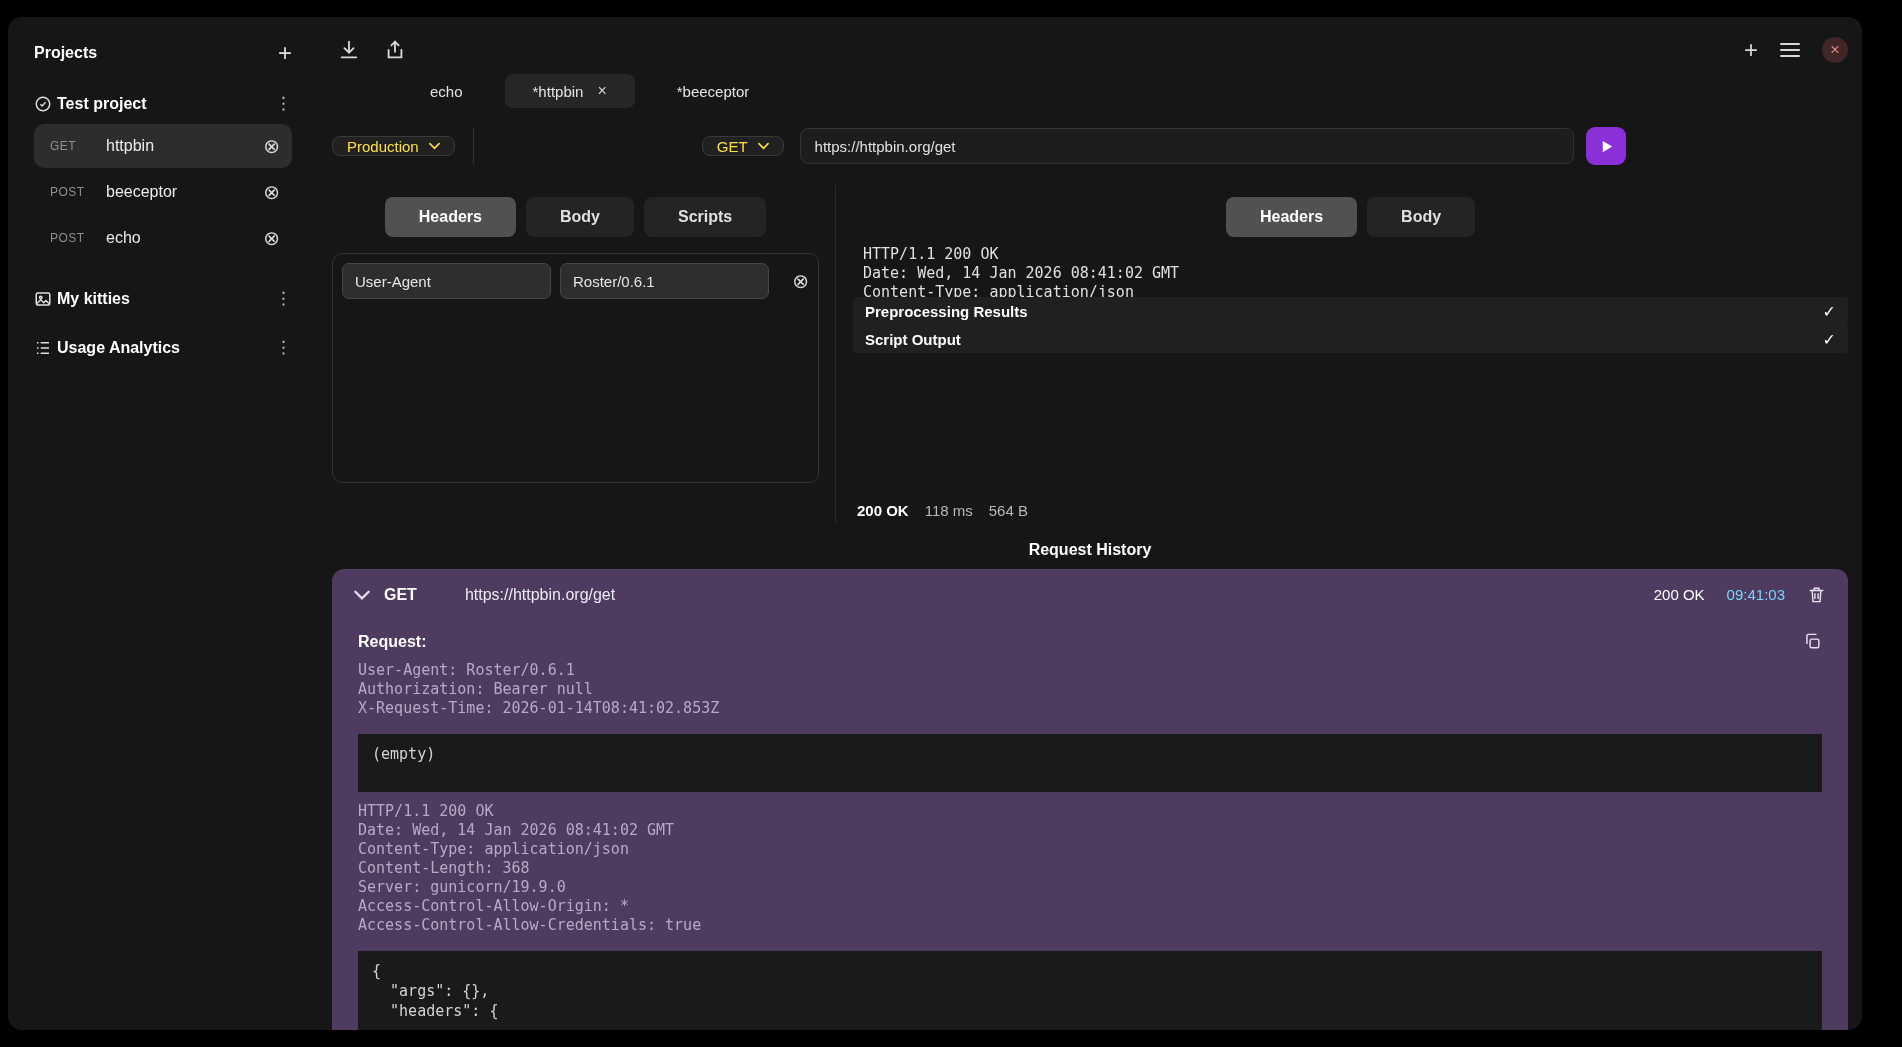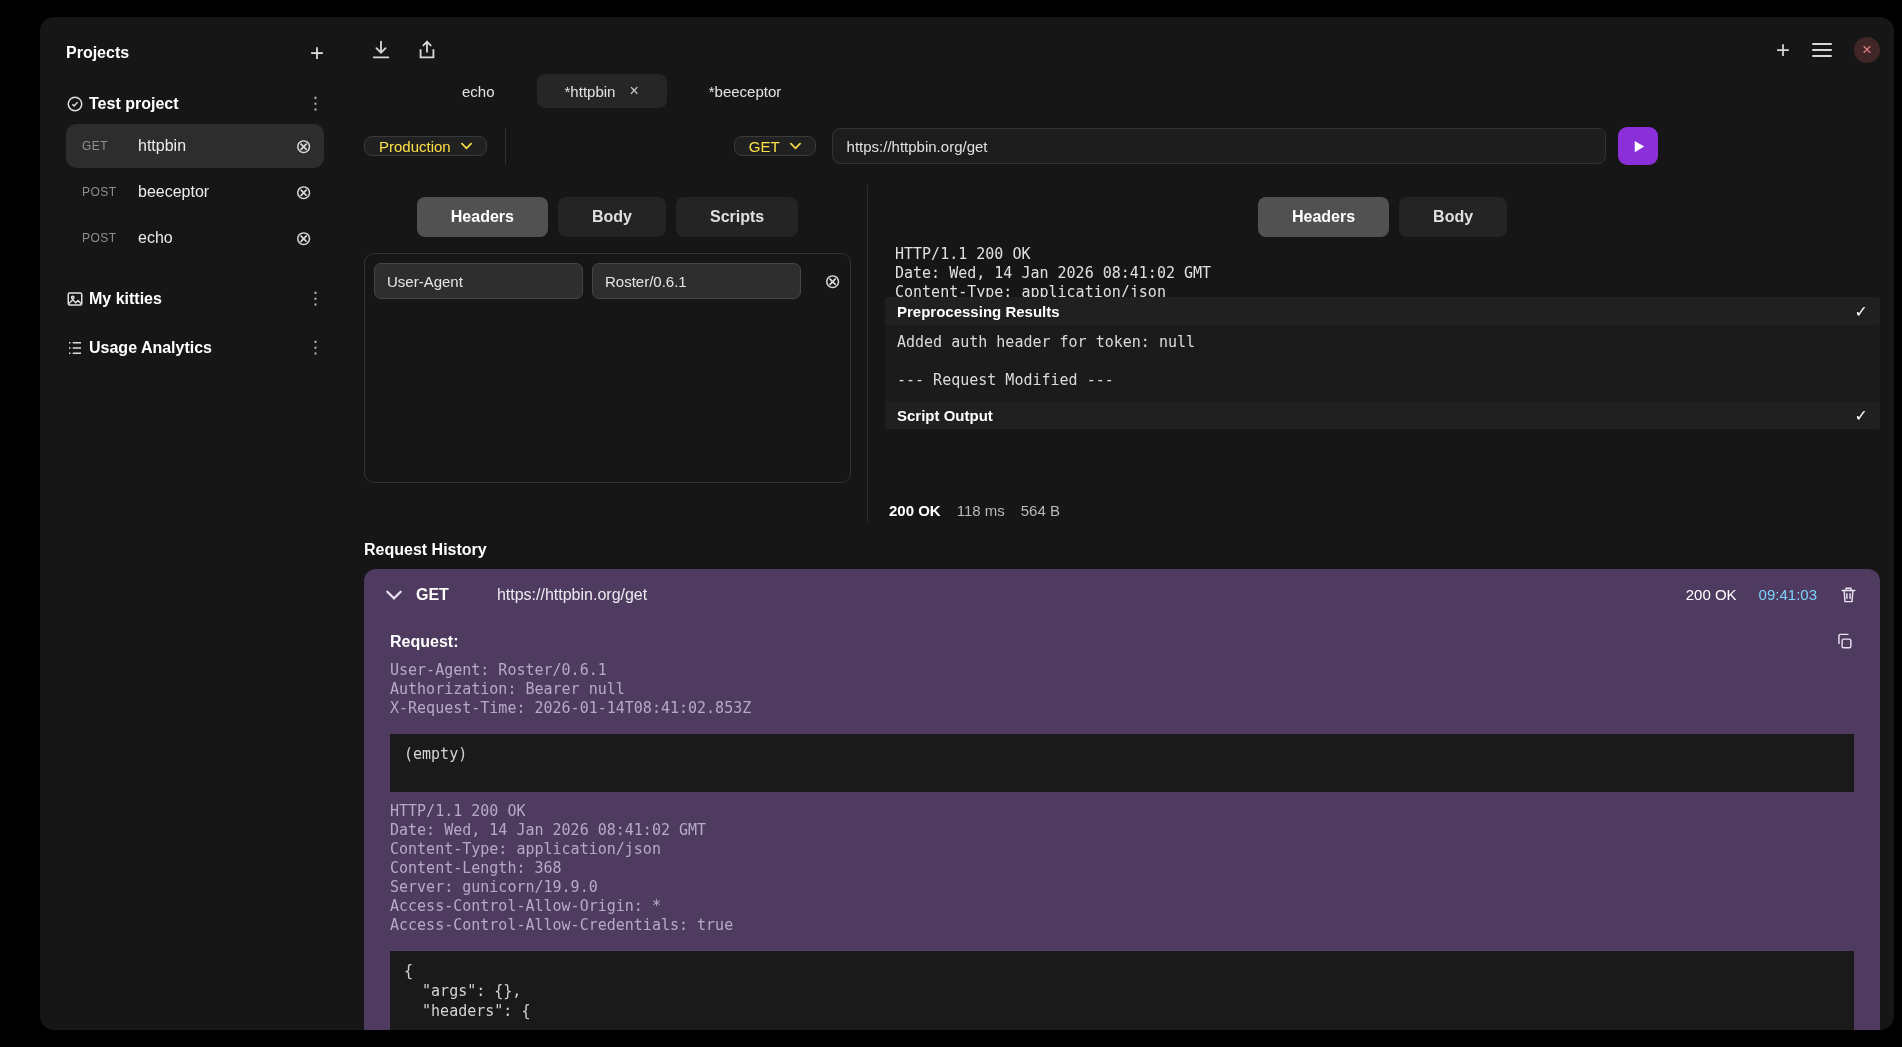--- a/index.html
+++ b/index.html
@@ -1,20 +1,20 @@
 <!DOCTYPE html>
 <html style="--accent: #8b30d9; --history-bg: #4e3b5f;"><head>
 <meta charset="utf-8">
 <style>
   * { margin:0; padding:0; box-sizing:border-box; }
   html,body { width:1902px; height:1047px; background:#000; overflow:hidden;
               font-family:"Liberation Sans", sans-serif; }
   .mono { font-family:"DejaVu Sans Mono", monospace; }
 
-  .window { position:absolute; left:40px; top:17px; width:1854px; height:1013px;
+  .window { position:absolute; left:8px; top:17px; width:1854px; height:1013px;
             background:#161616; border-radius:14px; overflow:hidden; display:flex; color:#e6e6e6; }
 
   
   .sidebar { width:304px; flex:none; padding:24px 20px 0 26px; display:flex; flex-direction:column; }
   .sidebar-header { display:flex; align-items:center; justify-content:space-between; }
   .sidebar-title { font-size:16px; font-weight:bold; color:#fff; }
   .plus-btn { background:none; border:none; color:#e0e0e0; font-size:24px; line-height:1; cursor:pointer; }
   .group-header { display:flex; align-items:center; gap:5px; margin-top:28px; }
   .group-label { font-size:16px; font-weight:bold; color:#fff; }
   .kebab { margin-left:auto; color:#c0c0c0; font-size:17px; background:none; border:none; cursor:pointer; }
@@ -77,21 +77,21 @@
   .section-title { font-size:15px; font-weight:bold; color:#fff; }
   .check { color:#fff; font-size:16px; }
   .section-output { background:#1b1b1b; padding:8px 12px; font-size:15px; line-height:19px; color:#dcdcdc;
                     white-space:pre; overflow:hidden; }
   .out-pre  { height:76px; }
   .out-scr  { height:70px; }
   .status-row { margin-top:auto; display:flex; align-items:center; gap:16px; padding:0 4px 4px; font-size:15px; color:#b9b9b9; }
   .status-code { color:#fff; font-weight:bold; }
 
   
-  .history-title { margin-top:18px; font-size:16px; font-weight:bold; color:#fff; flex:none; }
+  .history-title { margin-top:18px; font-size:16px; font-weight:bold; color:#fff; flex:none;text-align:center; }
   .history-panel { margin-top:10px; flex:1; min-height:0; background:var(--history-bg,#4e3b5f);
                    border-radius:12px 12px 0 0; display:flex; flex-direction:column; overflow:hidden; }
   .history-header { display:flex; align-items:center; padding:16px 22px 8px; flex:none; }
   .h-chev { color:#e8e2f0; width:16px; height:10px; }
   .h-method { font-size:16px; font-weight:bold; color:#fff; margin-left:14px; }
   .h-url { font-size:16px; color:#eceaf1; margin-left:48px; }
   .h-right { margin-left:auto; display:flex; align-items:center; gap:22px; }
   .h-status { font-size:15px; color:#fff; }
   .h-time { font-size:15px; color:#7dd3fc; }
   .h-iconbtn { background:none; border:none; color:#eae4f2; cursor:pointer; display:flex; }
@@ -268,23 +268,20 @@
           <button class="ptab">Body</button>
         </div>
         <div class="resp-preview mono">HTTP/1.1 200 OK
 Date: Wed, 14 Jan 2026 08:41:02 GMT
 Content-Type: application/json</div>
 
         <div class="section-header">
           <span class="section-title">Preprocessing Results</span>
           <span class="check">✓</span>
         </div>
-        <div class="section-output out-pre mono">Added auth header for token: null
-
---- Request Modified ---</div>
 
         <div class="section-header">
           <span class="section-title">Script Output</span>
           <span class="check">✓</span>
         </div>
 
         <div class="status-row">
           <span class="status-code">200 OK</span>
           <span>118 ms</span>
           <span>564 B</span>

